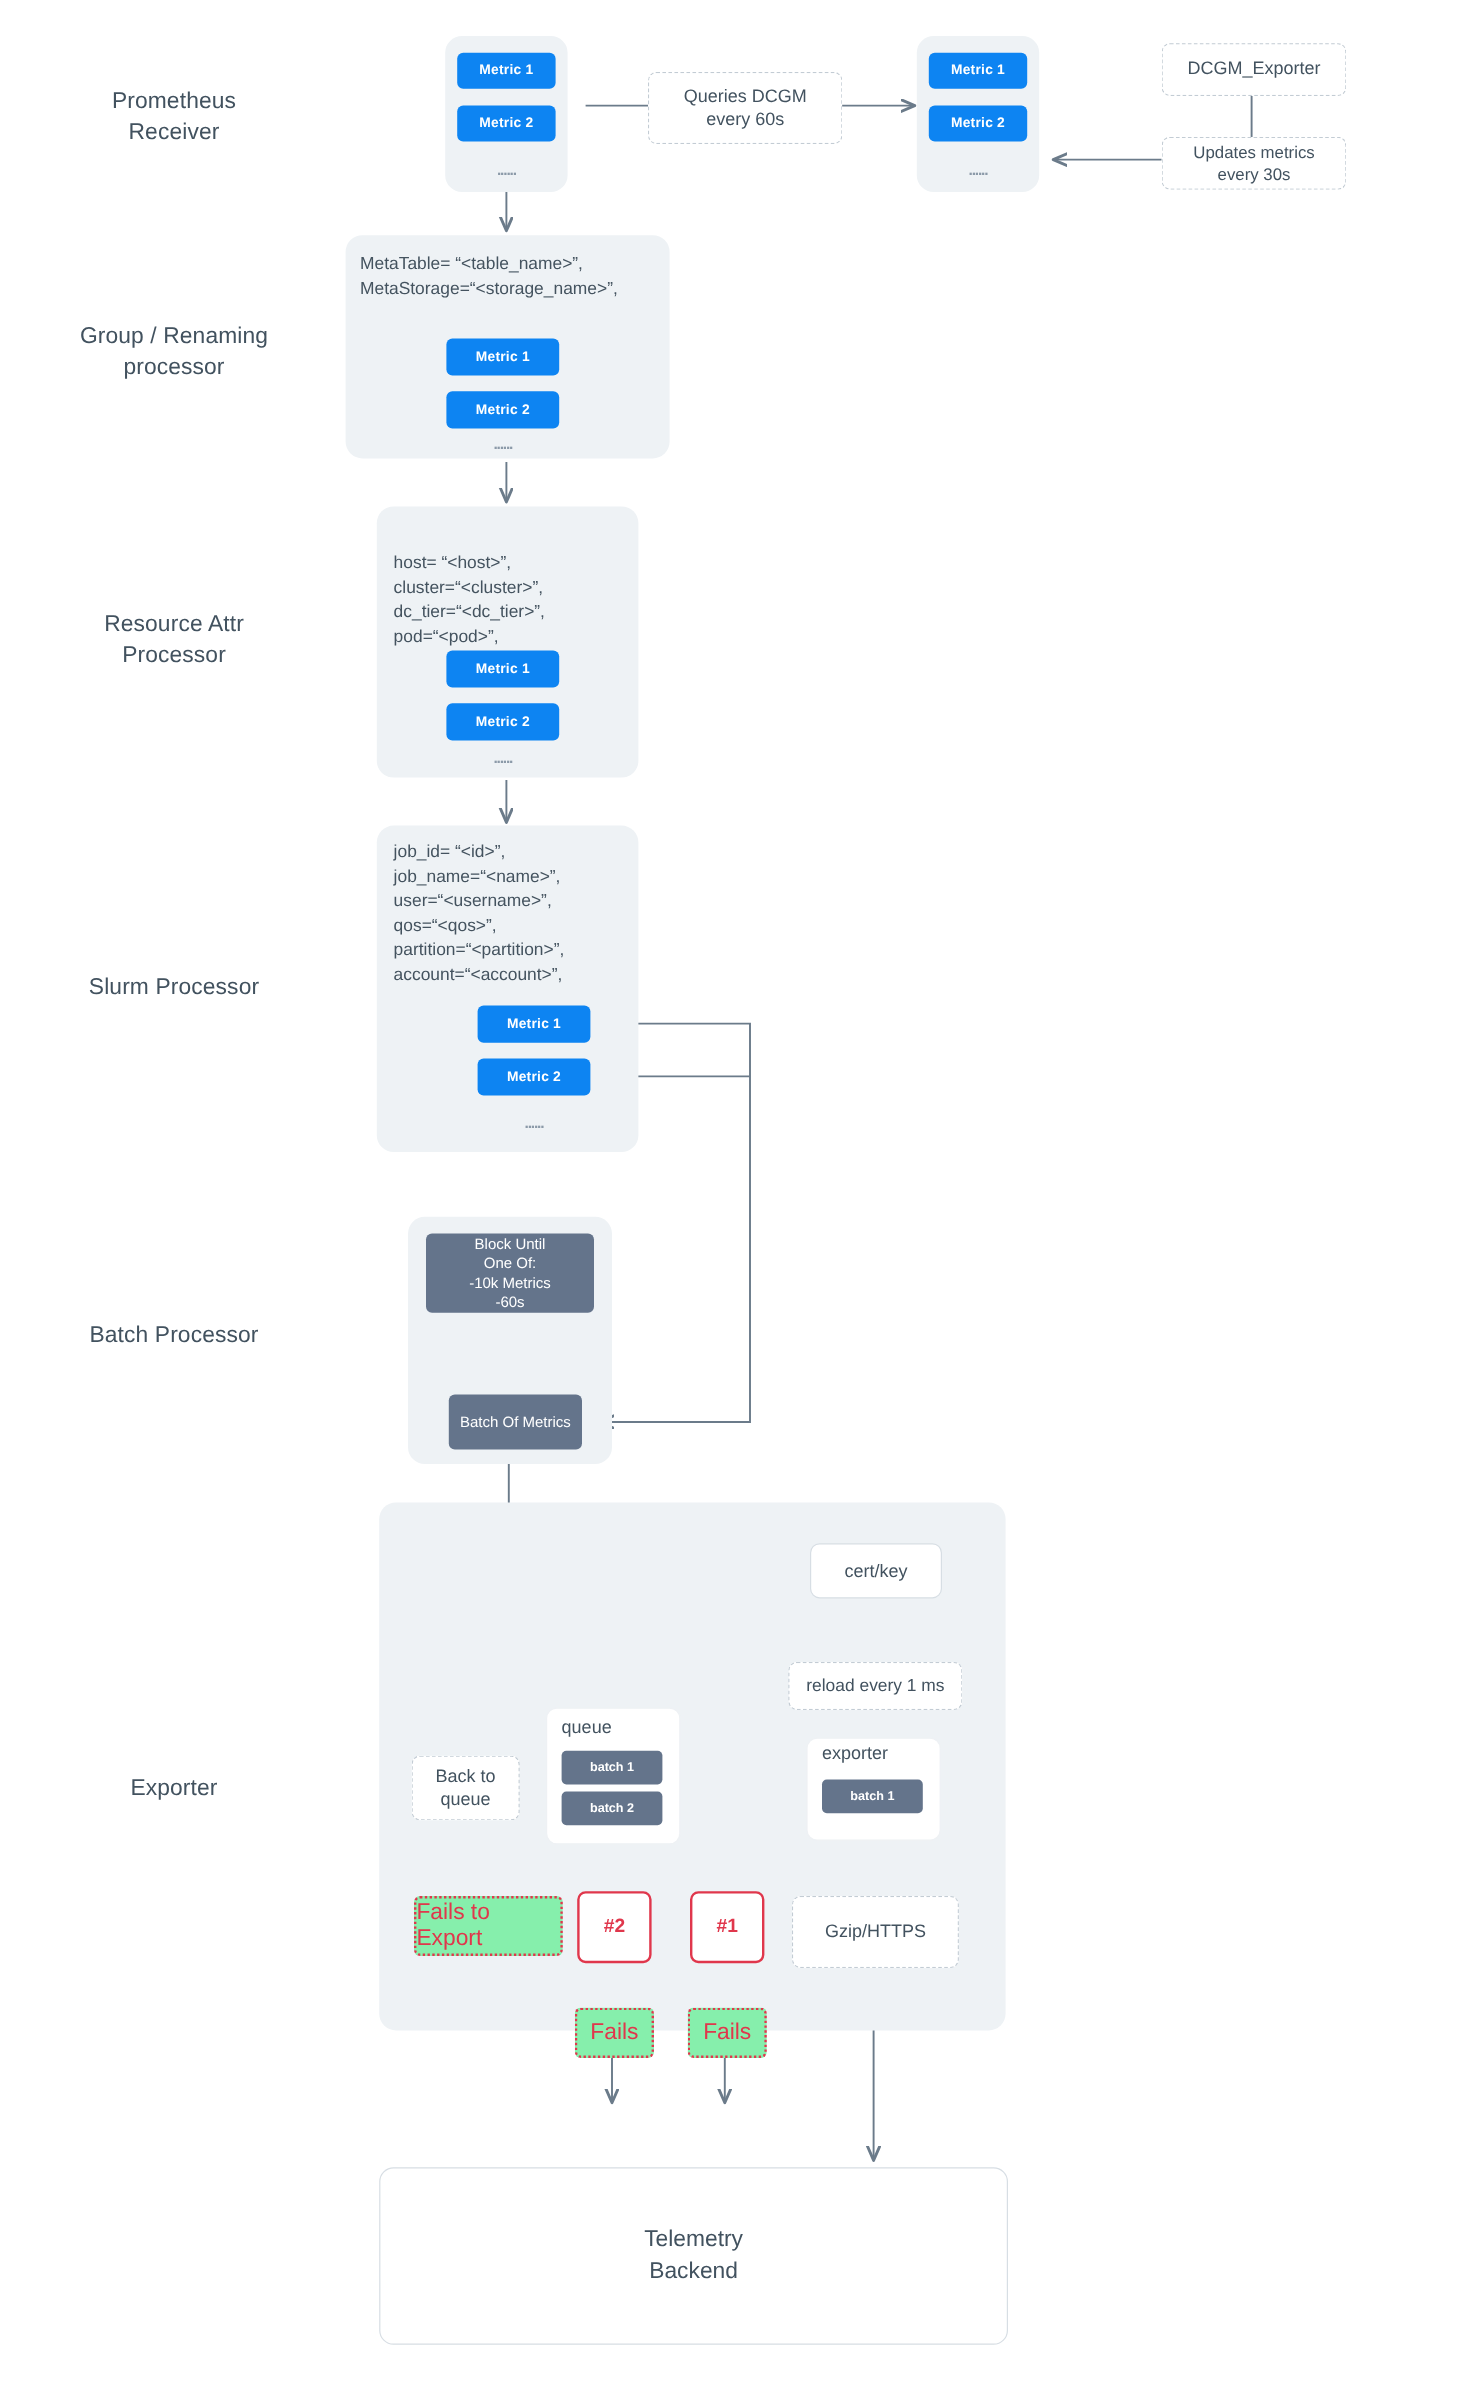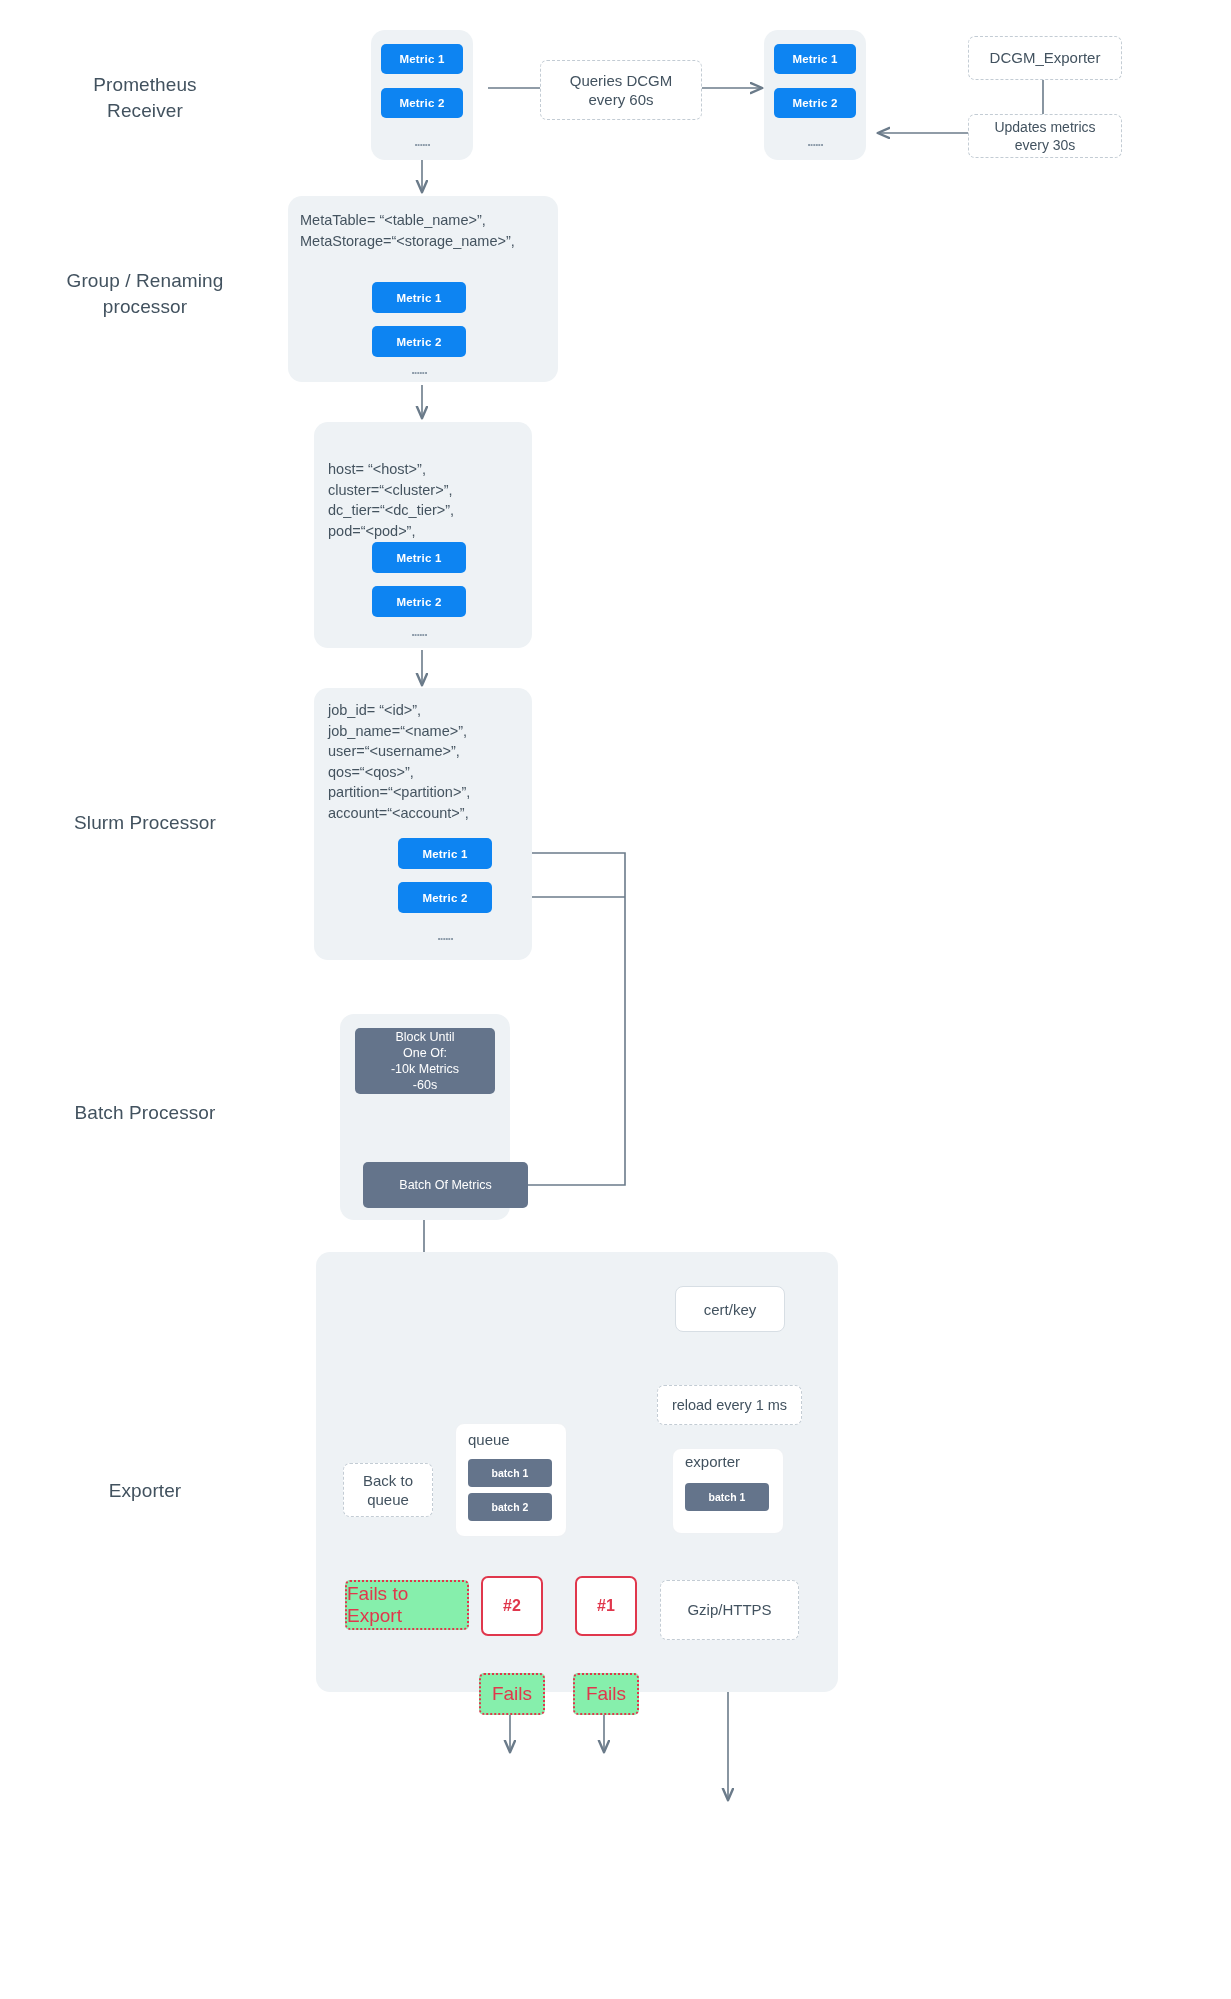--- a/index.html
+++ b/index.html
@@ -235,20 +235,22 @@
 
     </g>
   </svg>
 
   <div class="stage-label" style="left:40px;top:72px;width:210px;white-space:pre-line;">Prometheus
 Receiver</div>
 
   <div class="stage-label" style="left:20px;top:268px;width:250px;white-space:pre-line;">Group / Renaming
 processor</div>
 
+  <div class="stage-label" style="left:20px;top:508px;width:250px;white-space:pre-line;">Resource Attr
+Processor</div>
 
   <div class="stage-label" style="left:20px;top:810px;width:250px;white-space:pre-line;">Slurm Processor</div>
 
   <div class="stage-label" style="left:20px;top:1100px;width:250px;white-space:pre-line;">Batch Processor</div>
 
   <div class="stage-label" style="left:20px;top:1478px;width:250px;white-space:pre-line;">Exporter</div>
 
   <div class="panel" style="left:371px;top:30px;width:102px;height:130px;"></div>
   <div class="metric" style="left:381px;top:44px;width:82px;height:30px;">Metric 1</div>
   <div class="metric" style="left:381px;top:88px;width:82px;height:30px;">Metric 2</div>
@@ -292,21 +294,21 @@
 account=“&lt;account&gt;”,</div>
   <div class="metric" style="left:398px;top:838px;width:94px;height:31px;">Metric 1</div>
   <div class="metric" style="left:398px;top:882px;width:94px;height:31px;">Metric 2</div>
   <div class="dots" style="left:398px;top:928px;width:94px;">......</div>
 
   <div class="panel" style="left:340px;top:1014px;width:170px;height:206px;"></div>
   <div class="darkbox" style="left:355px;top:1028px;width:140px;height:66px;white-space:pre-line;">Block Until
 One Of:
 -10k Metrics
 -60s</div>
-  <div class="darkbox" style="left:363px;top:1162px;width:165px;height:46px;">Batch Of Metrics</div>
+  <div class="darkbox" style="left:374px;top:1162px;width:111px;height:46px;">Batch Of Metrics</div>
 
   <div class="panel" style="left:316px;top:1252px;width:522px;height:440px;"></div>
 
   <div class="solidbox" style="left:675px;top:1274px;width:108px;height:44px;">cert/key</div>
 
   <div class="dashbox" style="left:657px;top:1385px;width:143px;height:38px;font-size:14.5px;">reload every 1 ms</div>
 
   <div class="whitecard" style="left:455px;top:1423px;width:110px;height:112px;"></div>
   <div class="card-title" style="left:468px;top:1431px;">queue</div>
   <div class="batchchip" style="left:468px;top:1459px;width:84px;height:28px;">batch 1</div>
@@ -322,14 +324,16 @@
   <div class="reddash" style="left:345px;top:1580px;width:120px;height:46px;">Fails to Export</div>
 
   <div class="redbox" style="left:481px;top:1576px;width:58px;height:56px;">#2</div>
   <div class="redbox" style="left:575px;top:1576px;width:58px;height:56px;">#1</div>
 
   <div class="reddash" style="left:479px;top:1673px;width:62px;height:38px;">Fails</div>
   <div class="reddash" style="left:573px;top:1673px;width:62px;height:38px;">Fails</div>
 
   <div class="dashbox" style="left:660px;top:1580px;width:137px;height:58px;">Gzip/HTTPS</div>
 
+  <div class="bigcard" style="left:316px;top:1806px;width:522px;height:146px;white-space:pre-line;">Telemetry
+Backend</div>
 
 </div>
 
 </body></html>

